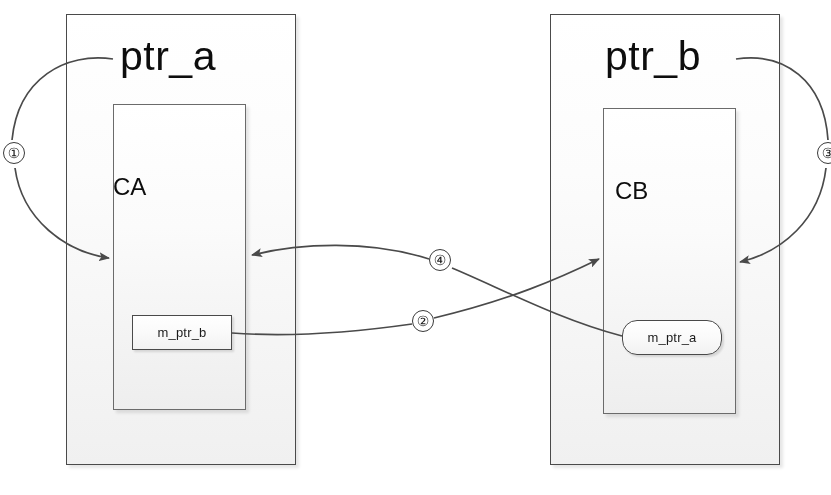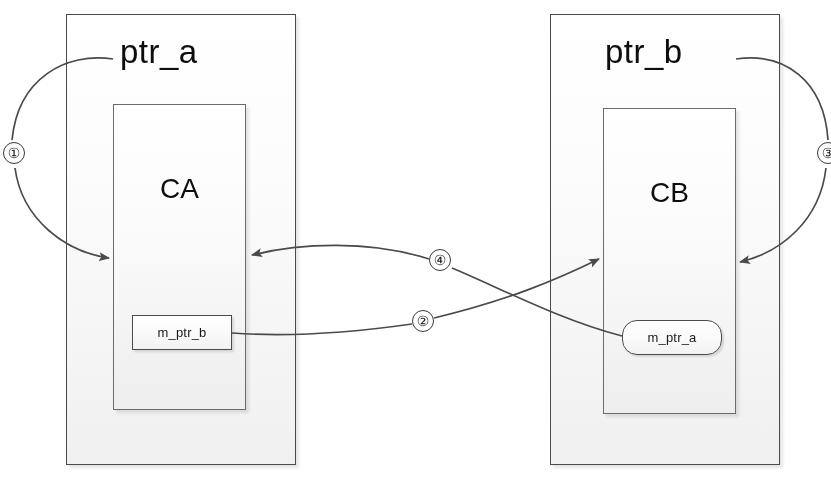--- a/index.html
+++ b/index.html
@@ -10,24 +10,24 @@
              background:linear-gradient(to bottom,#ffffff 0%,#fcfcfc 35%,#f0f0f0 100%);
              box-shadow:3px 3px 3px rgba(0,0,0,0.10);box-sizing:border-box;}
   .inner-box{position:absolute;border:1.5px solid #6b6b6b;
              background:linear-gradient(to bottom,#ffffff 0%,#fbfbfb 40%,#eeeeee 100%);
              box-shadow:3px 3px 3px rgba(0,0,0,0.10);box-sizing:border-box;}
   .field-box{position:absolute;border:1.5px solid #4a4a4a;
              background:linear-gradient(to bottom,#ffffff 0%,#fafafa 50%,#f2f2f2 100%);
              box-shadow:2px 2px 2px rgba(0,0,0,0.12);box-sizing:border-box;
              display:flex;align-items:center;justify-content:center;
              font-size:13px;color:#1a1a1a;letter-spacing:0.2px;}
-  .scope-title{position:absolute;font-size:33px;color:#0d0d0d;
+  .scope-title{position:absolute;font-size:41px;color:#0d0d0d;
                white-space:nowrap;letter-spacing:0.5px;}
-  .obj-title{position:absolute;font-size:28px;color:#0d0d0d;
-             white-space:nowrap;text-align:center;}
+  .obj-title{position:absolute;font-size:24px;color:#0d0d0d;
+             white-space:nowrap;text-align:left;}
   .marker{position:absolute;width:22px;height:22px;border-radius:50%;
           border:1.4px solid #3a3a3a;background:#ffffff;
           display:flex;align-items:center;justify-content:center;
           font-family:"Liberation Serif",serif;font-size:14px;color:#1a1a1a;
           box-sizing:border-box;}
 </style>
 </head>
 <body>
 
 <div id="stage">
@@ -41,21 +41,21 @@
   <div class="obj-title" style="left:113px;top:173px;width:133px;">CA</div>
 
   <div class="field-box" style="left:132px;top:315px;width:100px;height:35px;">m_ptr_b</div>
 
   <div class="outer-box" style="left:550px;top:14px;width:230px;height:451px;"></div>
 
   <div class="scope-title" style="left:605px;top:33px;">ptr_b</div>
 
   <div class="inner-box" style="left:603px;top:108px;width:133px;height:306px;"></div>
 
-  <div class="obj-title" style="left:603px;top:177px;width:133px;">CB</div>
+  <div class="obj-title" style="left:603px;top:177px;width:133px;padding-left:12px;">CB</div>
 
   <div class="field-box" style="left:622px;top:320px;width:100px;height:35px;border-radius:15px;">m_ptr_a</div>
 
   <svg id="wires" viewBox="0 0 831 495">
     <defs>
       <marker id="ah" markerWidth="11" markerHeight="9" refX="10" refY="4.5" orient="auto" markerUnits="userSpaceOnUse">
         <path d="M0,0 L11,4.5 L0,9 L2.4,4.5 Z" fill="#4a4a4a"></path>
       </marker>
     </defs>
 

